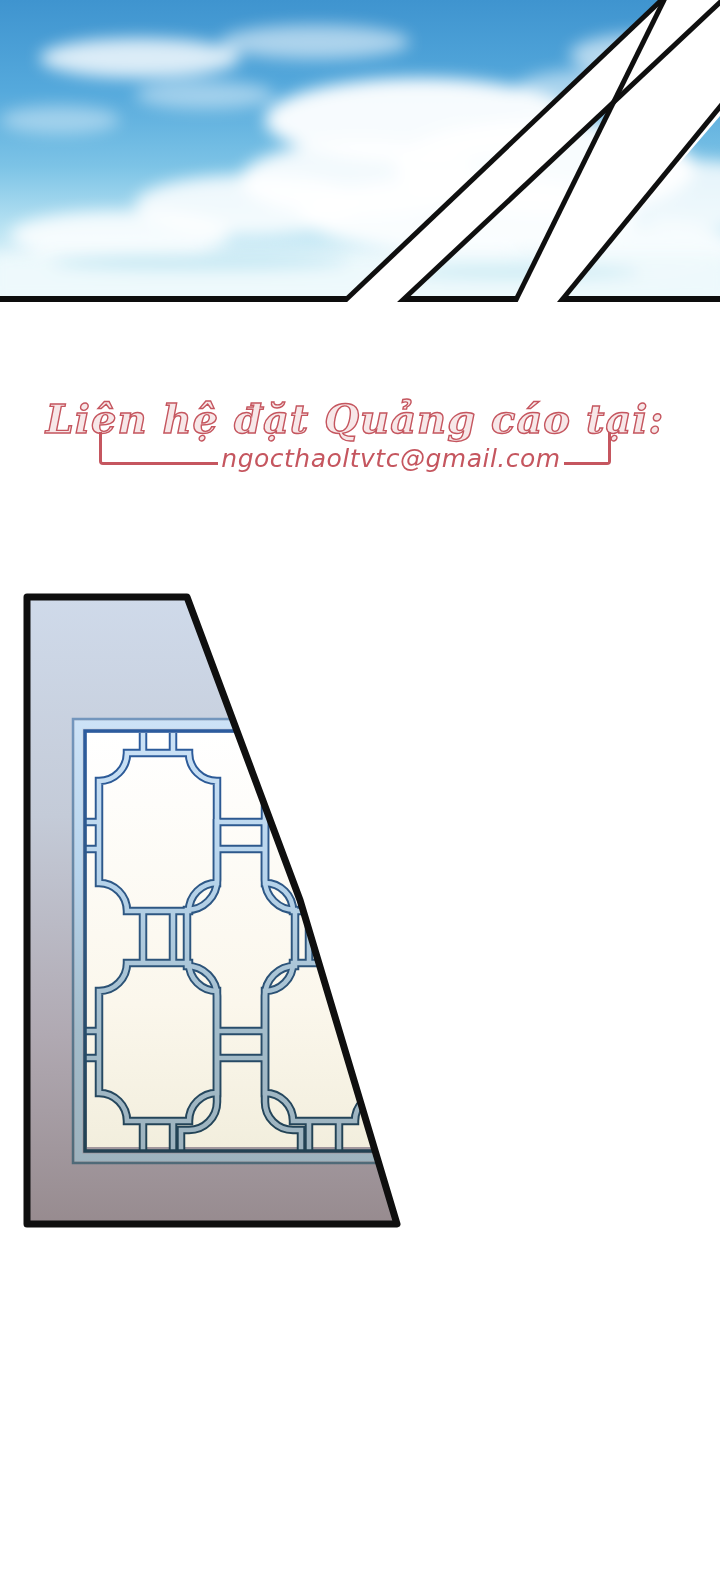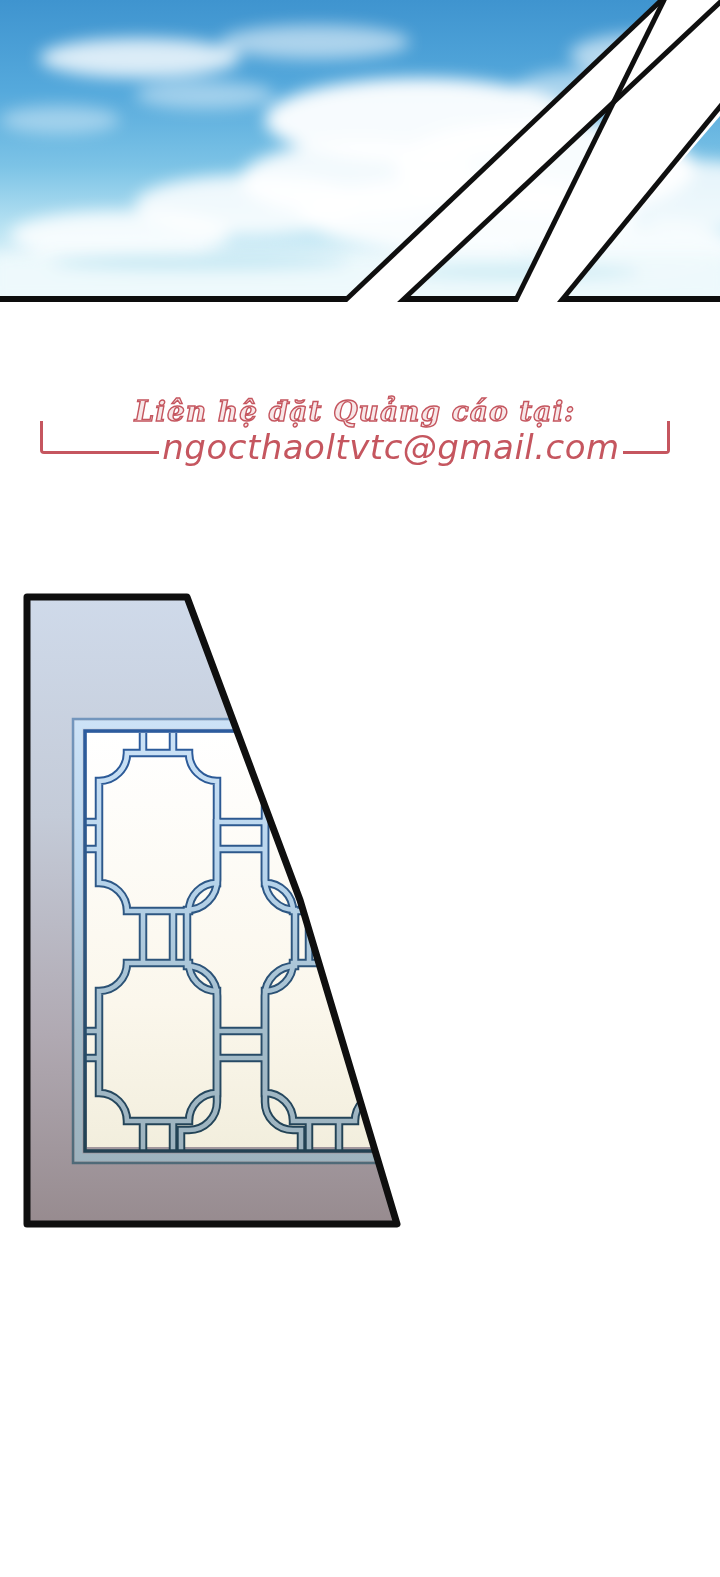--- a/index.html
+++ b/index.html
@@ -8,34 +8,34 @@
   html,body{margin:0;padding:0;background:var(--page-bg);}
   .page{position:relative;width:720px;height:1577px;margin:0 auto;background:var(--page-bg);
         font-family:"DejaVu Sans",sans-serif;overflow:hidden;}
   .sky-svg{position:absolute;top:0;left:0;display:block;}
   .panel-svg{position:absolute;top:560px;left:0;display:block;}
   .ad{position:absolute;top:394px;left:0;width:720px;text-align:center;
       transform:translateX(-5px);}
   .ad-heading{
       display:inline-block;
       font-family:"DejaVu Serif",serif;font-style:italic;font-weight:700;
-      font-size:28px;line-height:1.25;letter-spacing:1px;
+      font-size:40px;line-height:1.25;letter-spacing:1px;
       color:rgba(197,86,95,0.14);
       -webkit-text-stroke:1.4px var(--accent);
       text-stroke:1.4px var(--accent);
       white-space:nowrap;}
   .ad-email-row{display:flex;justify-content:center;align-items:center;margin-top:0px;}
   .bracket-l{width:116px;height:30px;border-left:3.5px solid var(--accent);
       border-bottom:3.5px solid var(--accent);border-radius:0 0 0 4px;
       transform:translateY(-12px);}
   .bracket-r{width:44px;height:30px;border-right:3.5px solid var(--accent);
       border-bottom:3.5px solid var(--accent);border-radius:0 0 4px 0;
       transform:translateY(-12px);}
   .ad-email{font-family:"DejaVu Sans",sans-serif;font-style:italic;font-weight:500;
-      font-size:34px;letter-spacing:0.5px;color:var(--accent);
+      font-size:25px;letter-spacing:0.5px;color:var(--accent);
       margin:0 3px;white-space:nowrap;transform:translateY(-2px);}
   
   .lat-dark use{fill:none;stroke:url(#barEdge);stroke-width:8.5;stroke-linecap:butt;}
   .lat-light use{fill:none;stroke:url(#barFill);stroke-width:4.6;stroke-linecap:butt;}
 </style>
 </head>
 <body>
 
 <div class="page">
 

